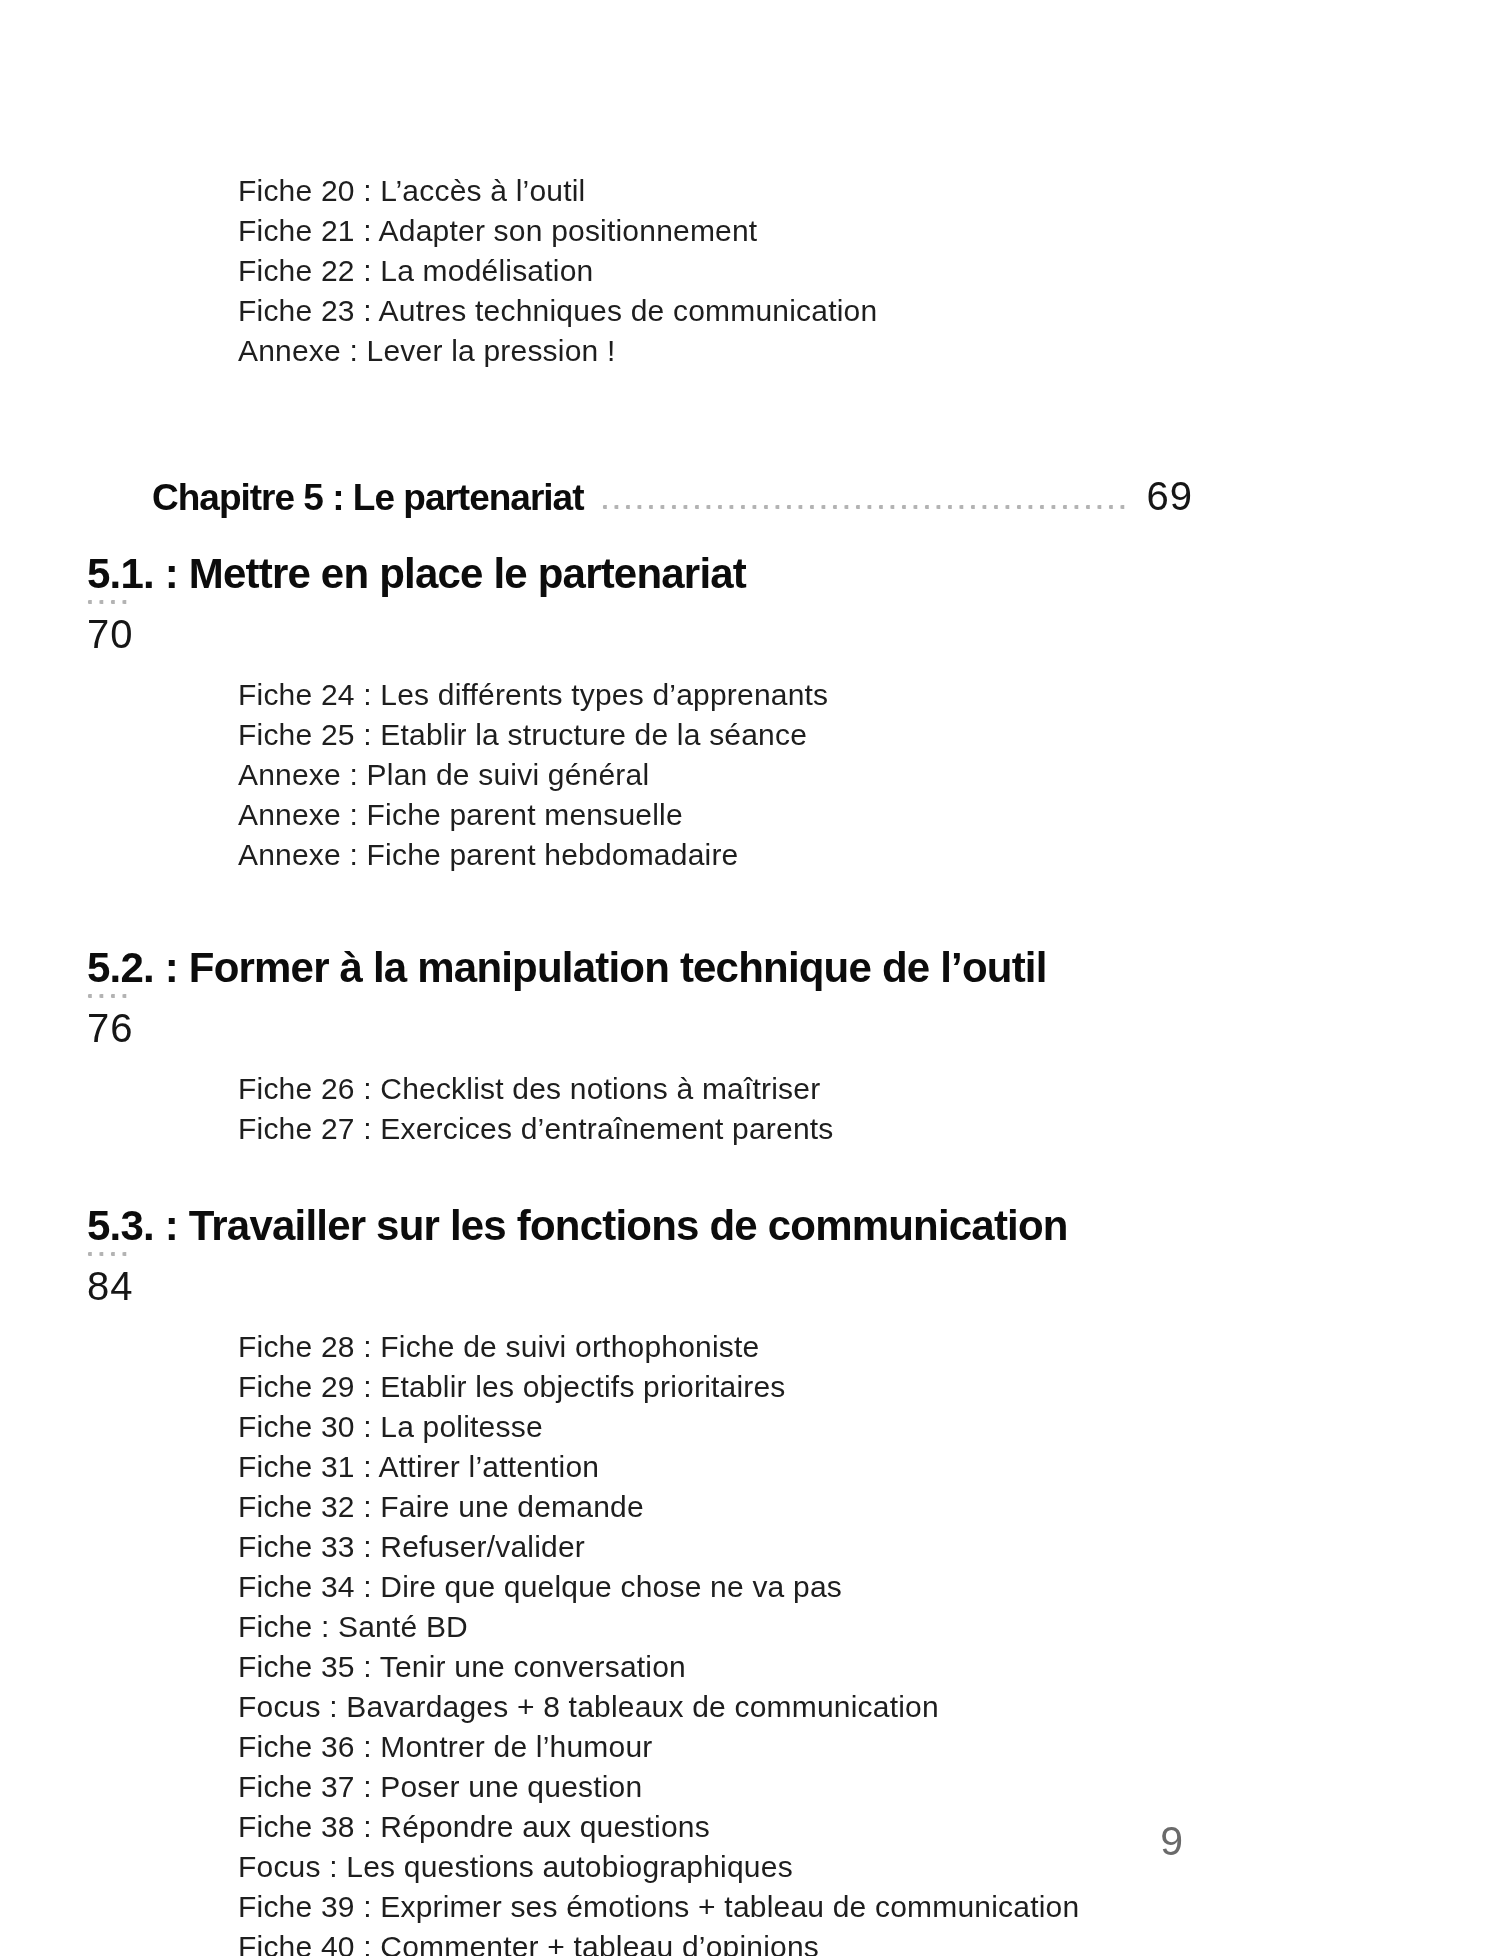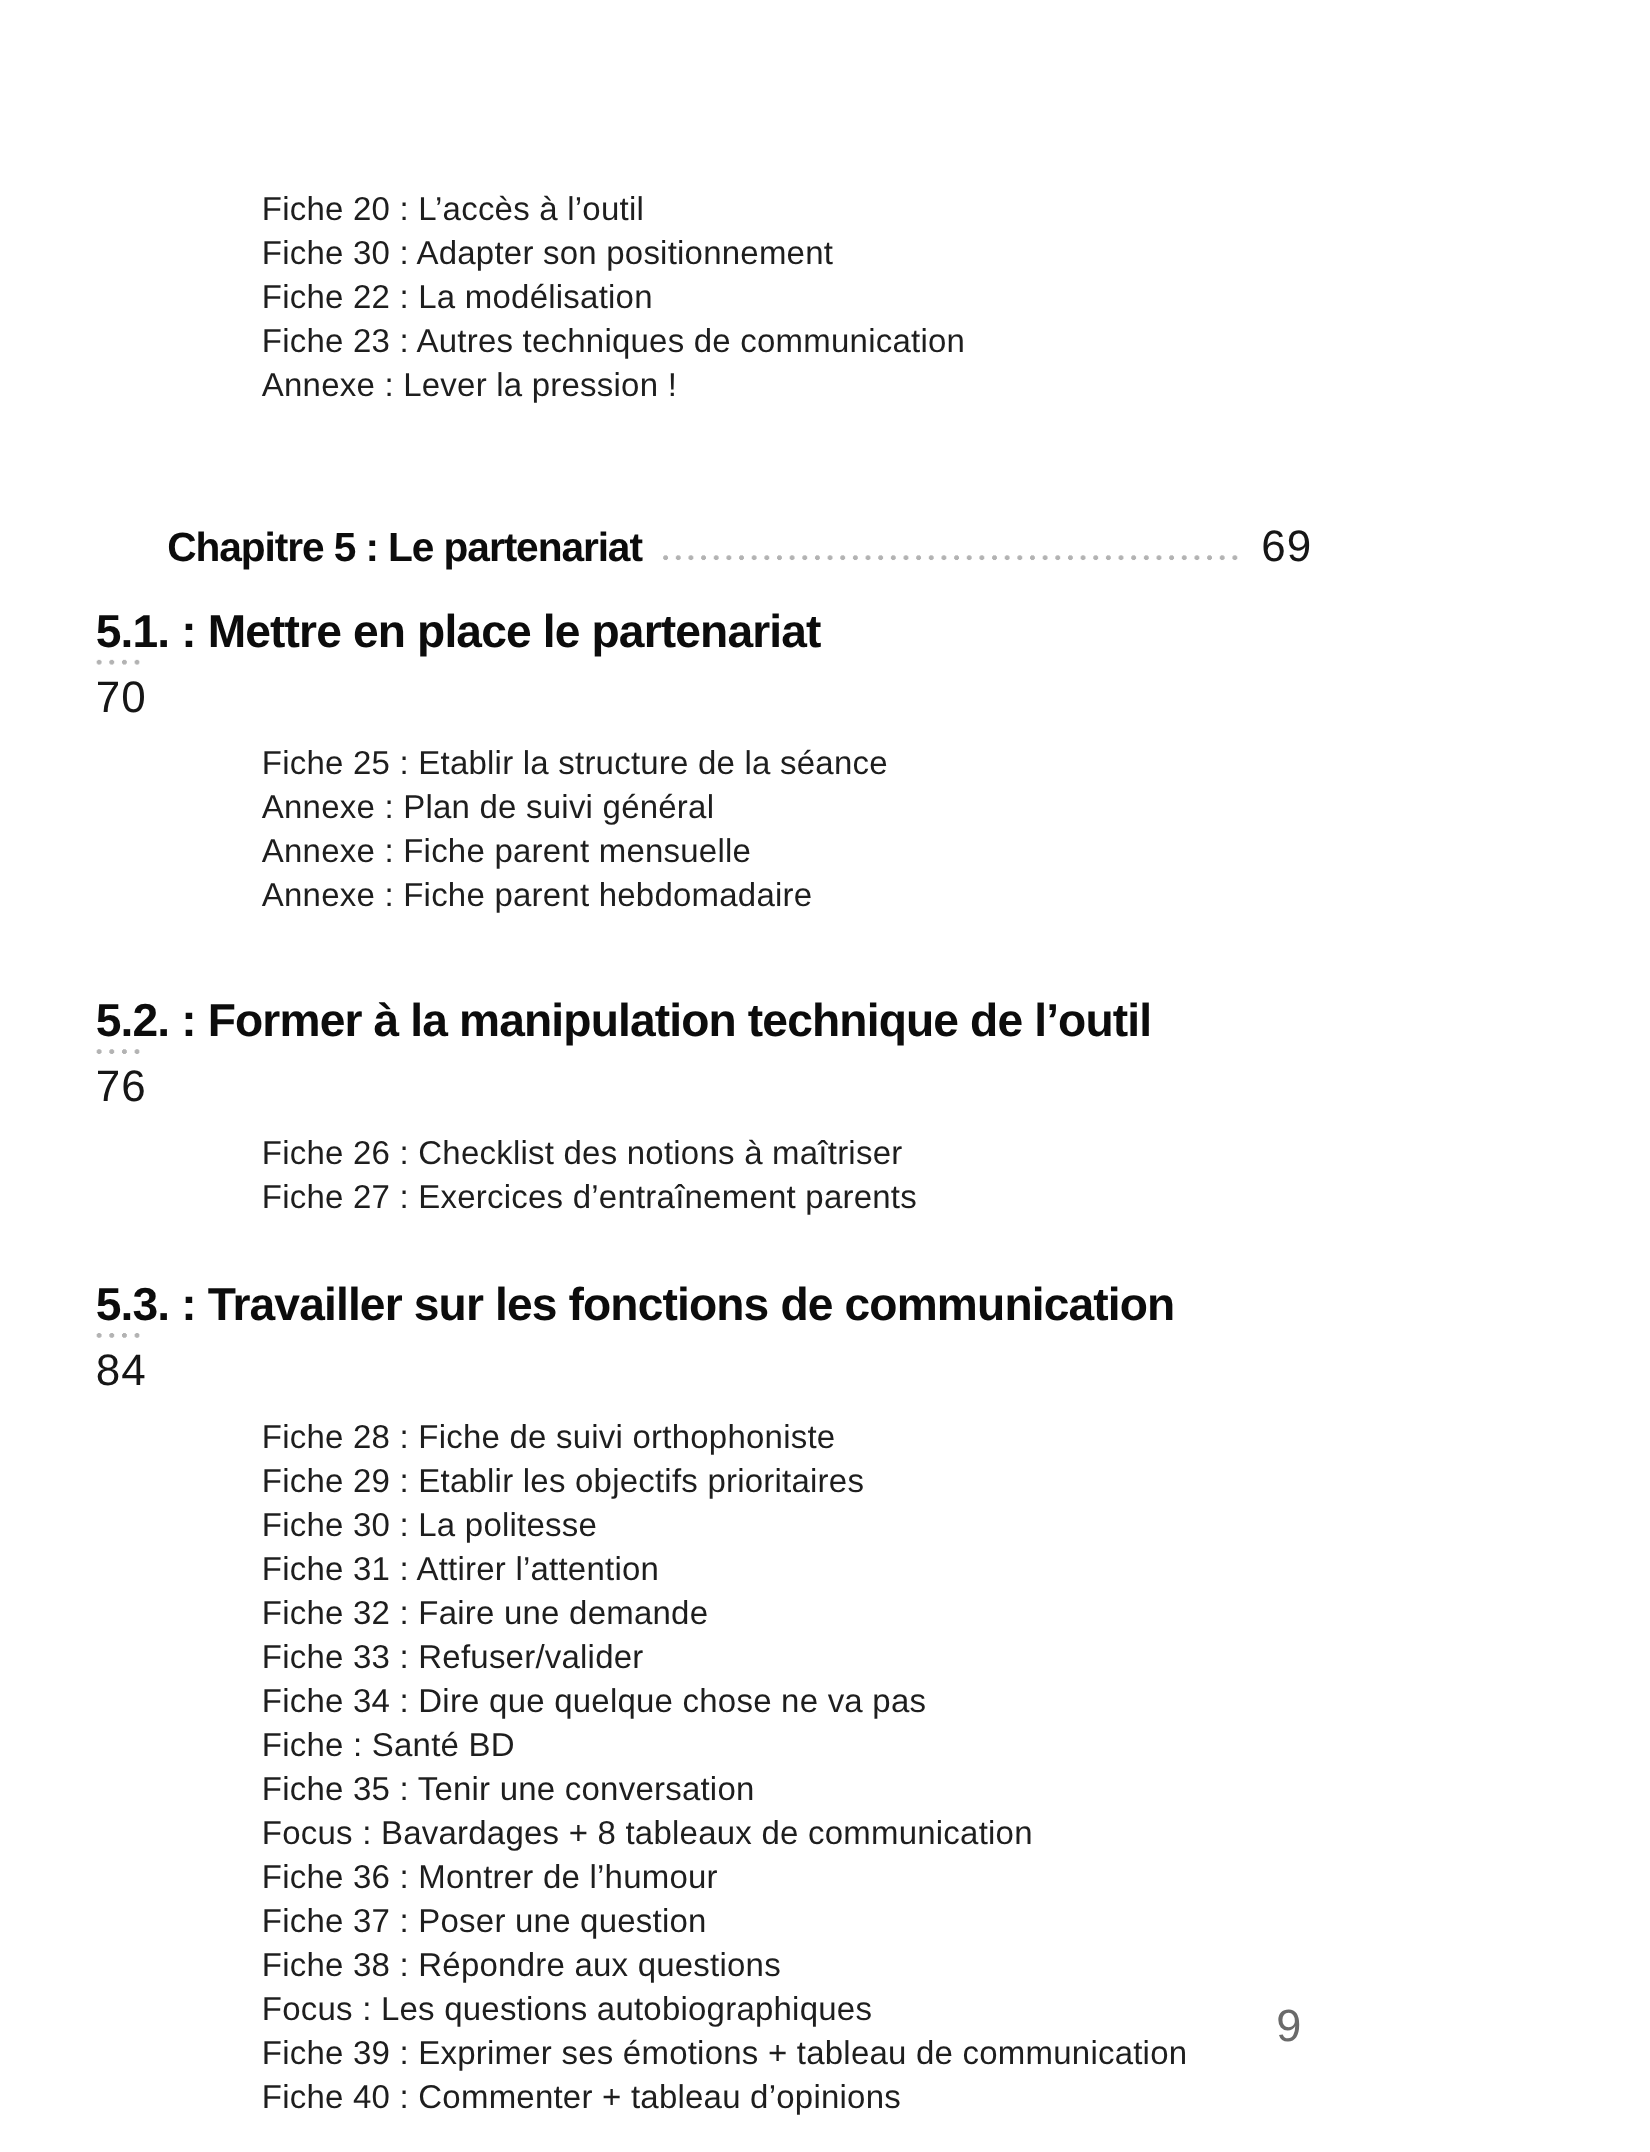--- a/index.html
+++ b/index.html
@@ -76,38 +76,39 @@
     color:#6a6a6a;
   }
 </style>
 </head>
 <body>
 
 <div class="page">
 
   <ul class="toc-list">
     <li>Fiche 20 : L’accès à l’outil</li>
-    <li>Fiche 30 : Adapter son positionnement</li>
+    <li>Fiche 21 : Adapter son positionnement</li>
     <li>Fiche 22 : La modélisation</li>
     <li>Fiche 23 : Autres techniques de communication</li>
     <li>Annexe : Lever la pression !</li>
   </ul>
 
   <div class="heading-row mt-chapter">
     <span class="chapter-label">Chapitre 5 : Le partenariat</span>
     <span class="leader"></span>
     <span class="pagenum">69</span>
   </div>
 
   <div class="heading-row section mt-s1">
     <span class="section-label">5.1. : Mettre en place le partenariat</span>
     <span class="leader"></span>
     <span class="pagenum">70</span>
   </div>
   <ul class="toc-list list-after-heading">
+    <li>Fiche 24 : Les différents types d’apprenants</li>
     <li>Fiche 25 : Etablir la structure de la séance</li>
     <li>Annexe : Plan de suivi général</li>
     <li>Annexe : Fiche parent mensuelle</li>
     <li>Annexe : Fiche parent hebdomadaire</li>
   </ul>
 
   <div class="heading-row section mt-s2">
     <span class="section-label">5.2. : Former à la manipulation technique de l’outil</span>
     <span class="leader"></span>
     <span class="pagenum">76</span>

